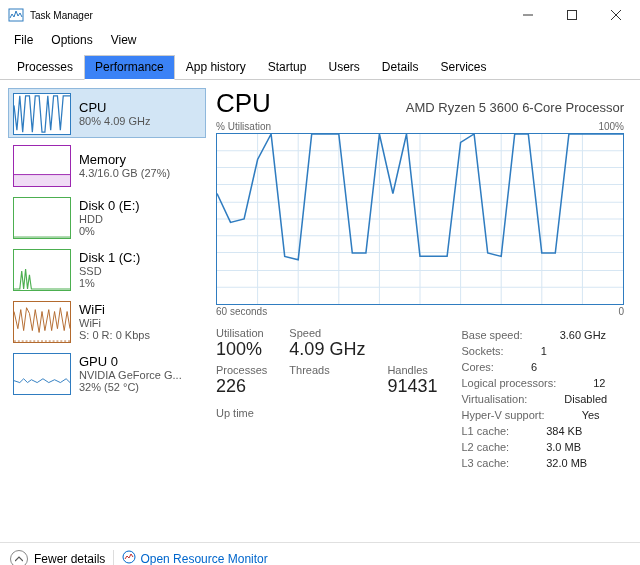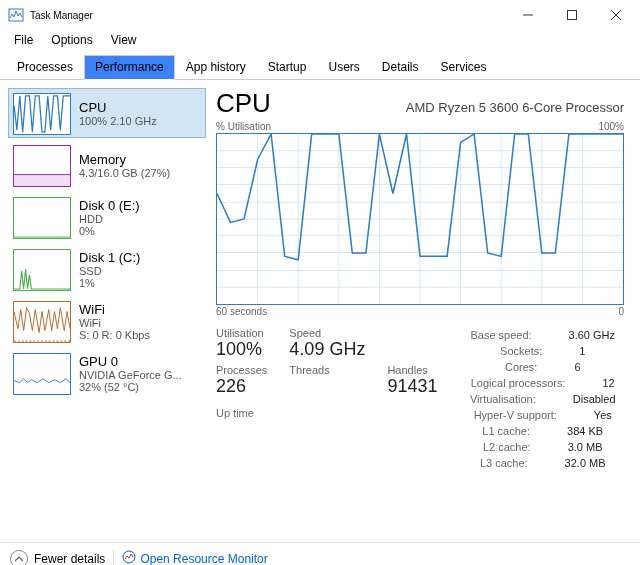--- a/index.html
+++ b/index.html
@@ -39,21 +39,21 @@
 .bigchart { width: 100%; height: 172px; border: 1px solid #2f7cc0; position: relative; background: #fff; }
 .bigchart svg { width: 100%; height: 100%; display: block; }
 .axislabels2 { display: flex; justify-content: space-between; font-size: 10px; color: #666; margin-top: 1px; margin-bottom: 10px; }
 
 .stats { display: flex; gap: 24px; }
 .statsleft { display: grid; grid-template-columns: auto auto auto; column-gap: 22px; row-gap: 4px; align-content: start; }
 .statblk .lbl { font-size: 11px; color: #666; }
 .statblk .val { font-size: 18px; color: #222; }
 .uptime { grid-column: 1 / span 3; margin-top: 6px; }
 .statsright { flex: 1; }
-.statsright .row { display: flex; justify-content: center; font-size: 11px; line-height: 16px; gap: 37px; }
+.statsright .row { display: flex; justify-content: flex-start; font-size: 11px; line-height: 16px; gap: 37px; }
 .statsright .row .k { color: #666; }
 .statsright .row .v { color: #222; }
 
 .footer { height: 32px; border-top: 1px solid #e0e0e0; display: flex; align-items: center; padding: 0 10px; gap: 8px; }
 .footer .sep { width: 1px; height: 18px; background: #ddd; }
 .footer .link { color: #0066cc; font-size: 12px; display: flex; align-items: center; gap: 4px; }
 .footer .fewer { font-size: 12px; display: flex; align-items: center; gap: 6px; }
 .circ { width: 18px; height: 18px; border: 1px solid #888; border-radius: 50%; display: flex; align-items: center; justify-content: center; }
 .circ svg { width: 8px; height: 8px; }
 </style>
@@ -107,21 +107,21 @@
   <div class="sidebar">
 
     <div class="card selected">
       <div class="thumb" style="border-color:#2f7cc0">
         <svg viewBox="0 0 58 42" preserveAspectRatio="none">
             <polyline points="0,12 3,38 6,2 9,40 12,2 16,2 19,40 22,2 26,2 29,40 32,40 35,2 38,38 41,2 45,2 48,38 51,2 55,2 58,2" fill="none" stroke="#2f7cc0" stroke-width="1.3"></polyline>
           </svg>
       </div>
       <div class="cardtext">
         <div class="t1">CPU</div>
-        <div class="t2">100%  2.10 GHz</div>
+        <div class="t2">80%  4.09 GHz</div>
       </div>
     </div>
 
     <div class="card">
       <div class="thumb" style="border-color:#9c27b0">
         <svg viewBox="0 0 58 42" preserveAspectRatio="none">
             <rect x="0" y="30" width="58" height="12" fill="#f0dcf5"></rect>
             <line x1="0" y1="30" x2="58" y2="30" stroke="#9c27b0" stroke-width="1"></line>
           </svg>
       </div>

